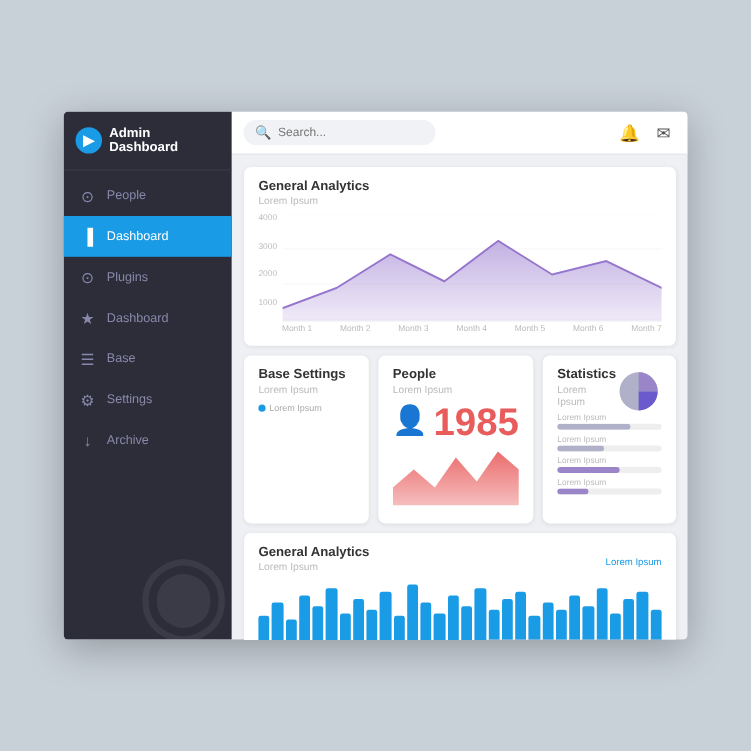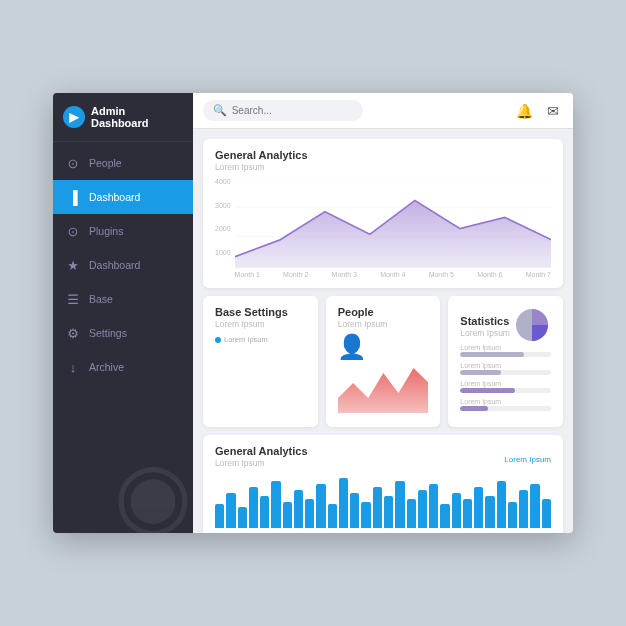--- a/index.html
+++ b/index.html
@@ -395,20 +395,21 @@
             <span class="donut-dot"></span>
             <span>Lorem Ipsum</span>
           </div>
         </div>
 
         <div class="card-small">
           <div class="card-title">People</div>
           <div class="card-subtitle">Lorem Ipsum</div>
           <div class="people-number">
             <span class="people-icon-big">👤</span>
+            <span>1985</span>
           </div>
           <svg class="mountain-svg" viewBox="0 0 120 50" preserveAspectRatio="none">
             <defs>
               <linearGradient id="mountainGrad" x1="0" y1="0" x2="0" y2="1">
                 <stop offset="0%" stop-color="#e85c5c" stop-opacity="0.9"></stop>
                 <stop offset="100%" stop-color="#e85c5c" stop-opacity="0.4"></stop>
               </linearGradient>
             </defs>
             <path d="M0,50 L0,35 L20,20 L40,35 L60,10 L80,30 L100,5 L120,20 L120,50 Z" fill="url(#mountainGrad)"></path>
           </svg>

